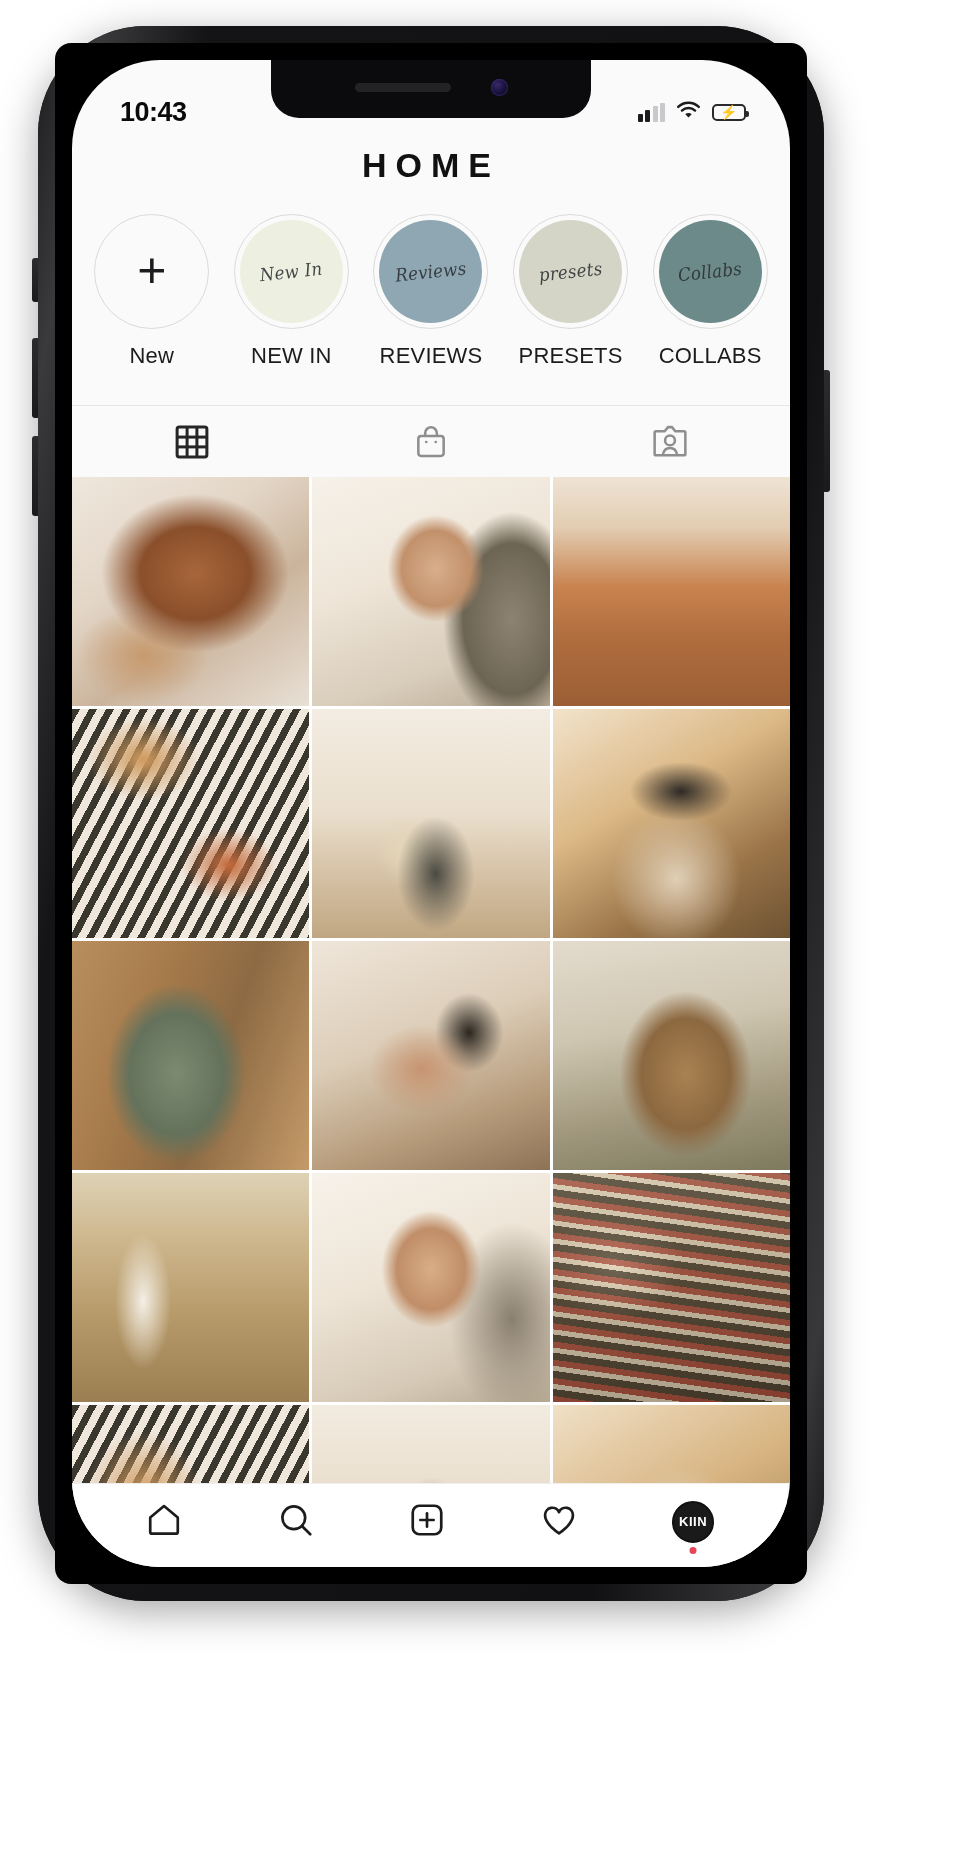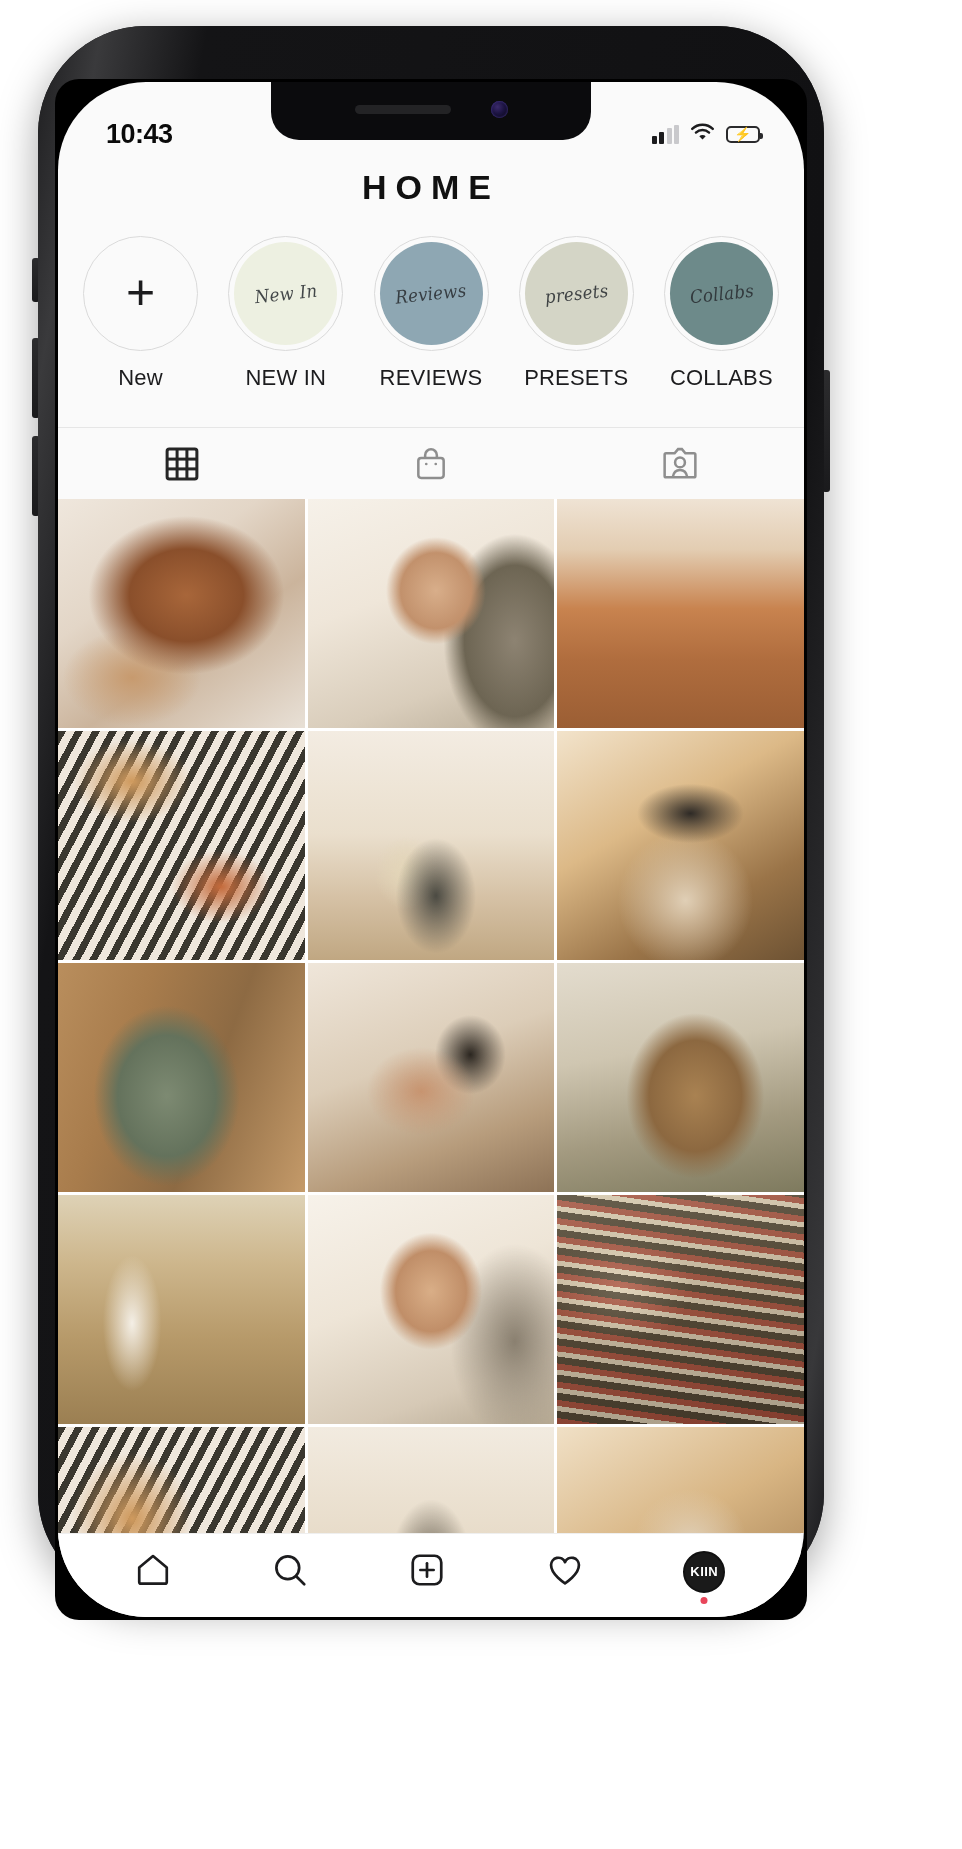--- a/index.html
+++ b/index.html
@@ -22,24 +22,23 @@
   }
   #phone-body {
     position: absolute; left: 38px; top: 26px;
     width: 786px; height: 1575px;
     border-radius: 108px;
     background: linear-gradient(100deg,#1c1c1e 0%, #3a3a3c 6%, #141416 16%, #111113 78%, #38383a 95%, #17171a 100%);
     padding: 17px;
   }
   #phone-inner {
     width: 100%; height: 100%;
-    border-radius: 24px;
+    border-radius: 16px;
     background: #000;
-    padding: 3px;
-    margin-top: 36px;
+    padding: 17px;
   }
   #screen {
     position: relative;
     width: 100%; height: 100%;
     border-radius: 88px;
     background: #fafafa;
     overflow: hidden;
   }
 
   

